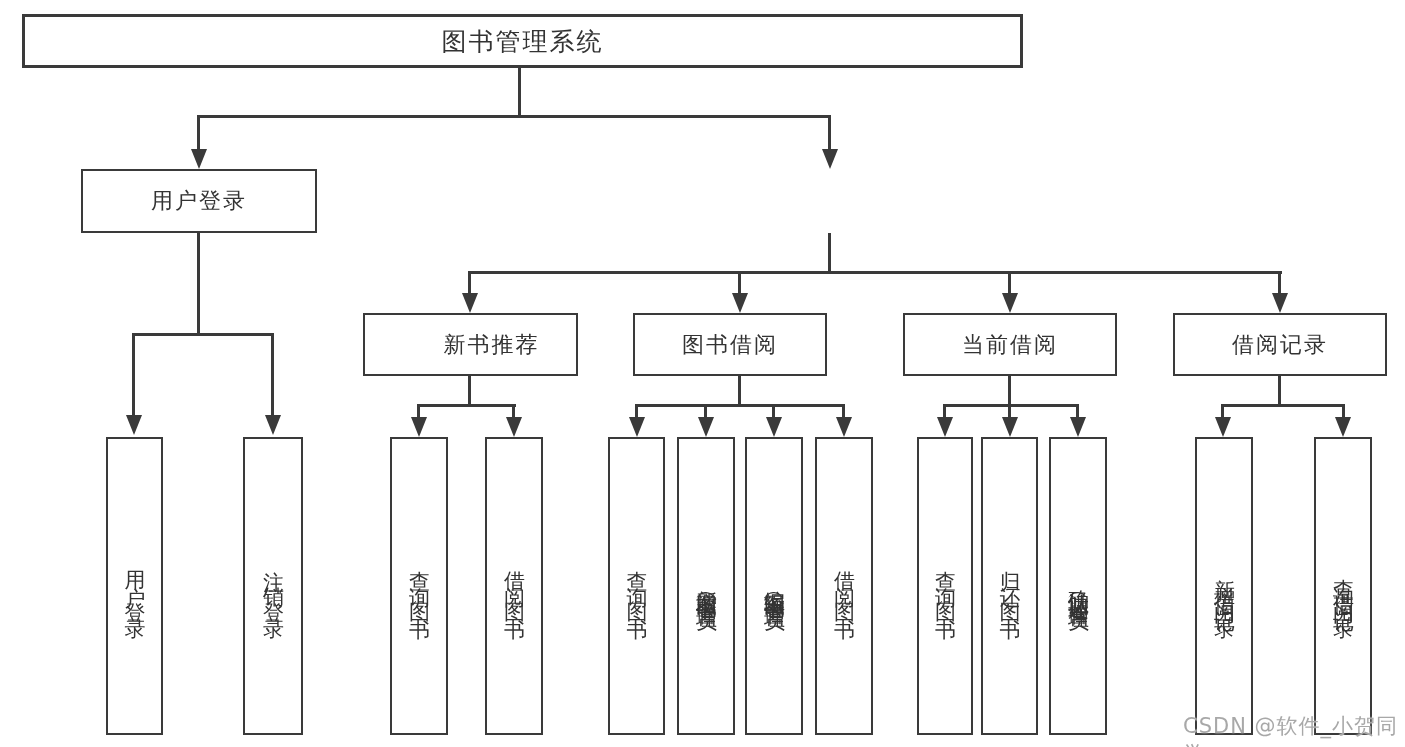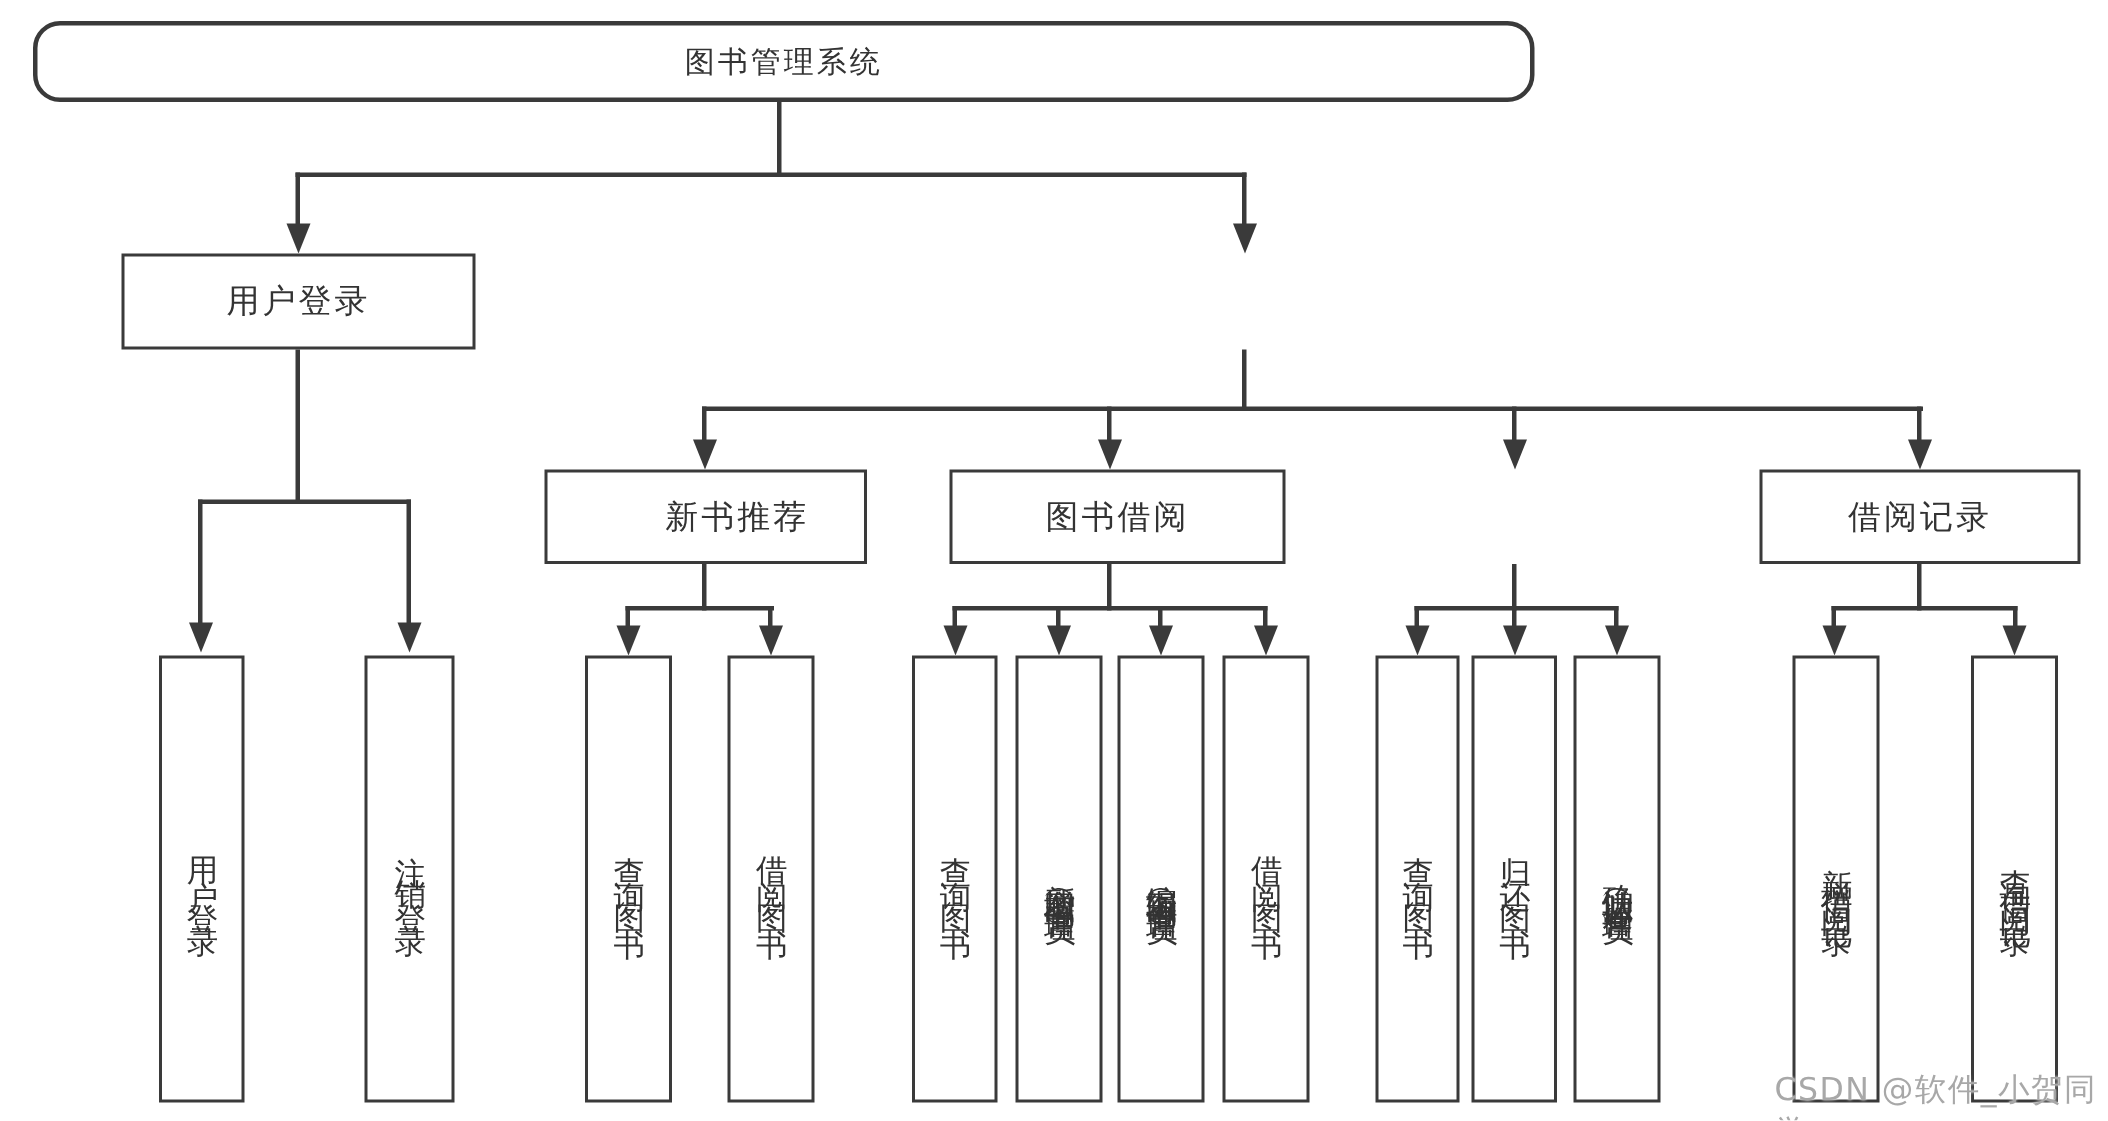--- a/index.html
+++ b/index.html
@@ -12,21 +12,21 @@
   }
   .box {
     position:absolute;
     box-sizing:border-box;
     border:2px solid #3a3a3a;
     background:#ffffff;
     display:flex; align-items:center; justify-content:center;
     font-size:22px; color:#333333; letter-spacing:2px;
     white-space:nowrap;
   }
-  .root { border-width:3px; font-size:20px;border-radius:18px; }
+  .root { border-width:3px; font-size:25px; }
   .col {
     position:absolute;
     box-sizing:border-box;
     border:2px solid #3a3a3a;
     background:#ffffff;
     display:flex; align-items:center; justify-content:center;
     writing-mode:vertical-rl; text-orientation:mixed;
     font-size:21px; color:#333333; line-height:1;
     top:437px; height:298px;
   }
@@ -77,21 +77,22 @@
   <div class="vline" style="left:468px; top:271px; height:24px;"></div>
   <div class="arrow" style="left:462px; top:293px;"></div>
   <div class="vline" style="left:738px; top:271px; height:24px;"></div>
   <div class="arrow" style="left:732px; top:293px;"></div>
   <div class="vline" style="left:1008px; top:271px; height:24px;"></div>
   <div class="arrow" style="left:1002px; top:293px;"></div>
   <div class="vline" style="left:1278px; top:271px; height:24px;"></div>
   <div class="arrow" style="left:1272px; top:293px;"></div>
 
   <div class="box" style="left:363px; top:313px; width:215px; height:63px;padding-left:42px;">新书推荐</div>
-  <div class="box" style="left:633px; top:313px; width:224px; height:63px;">图书借阅</div>
+  <div class="box" style="left:633px; top:313px; width:194px; height:63px;">图书借阅</div>
+  <div class="box" style="left:903px; top:313px; width:214px; height:63px;">当前借阅</div>
   <div class="box" style="left:1173px; top:313px; width:214px; height:63px;">借阅记录</div>
 
   <div class="vline" style="left:468px; top:376px; height:31px;"></div>
   <div class="hline" style="left:417px; top:404px; width:99px;"></div>
   <div class="vline" style="left:417px; top:404px; height:14px;"></div>
   <div class="arrow" style="left:411px; top:417px;"></div>
   <div class="vline" style="left:512px; top:404px; height:14px;"></div>
   <div class="arrow" style="left:506px; top:417px;"></div>
 
   <div class="vline" style="left:738px; top:376px; height:31px;"></div>

